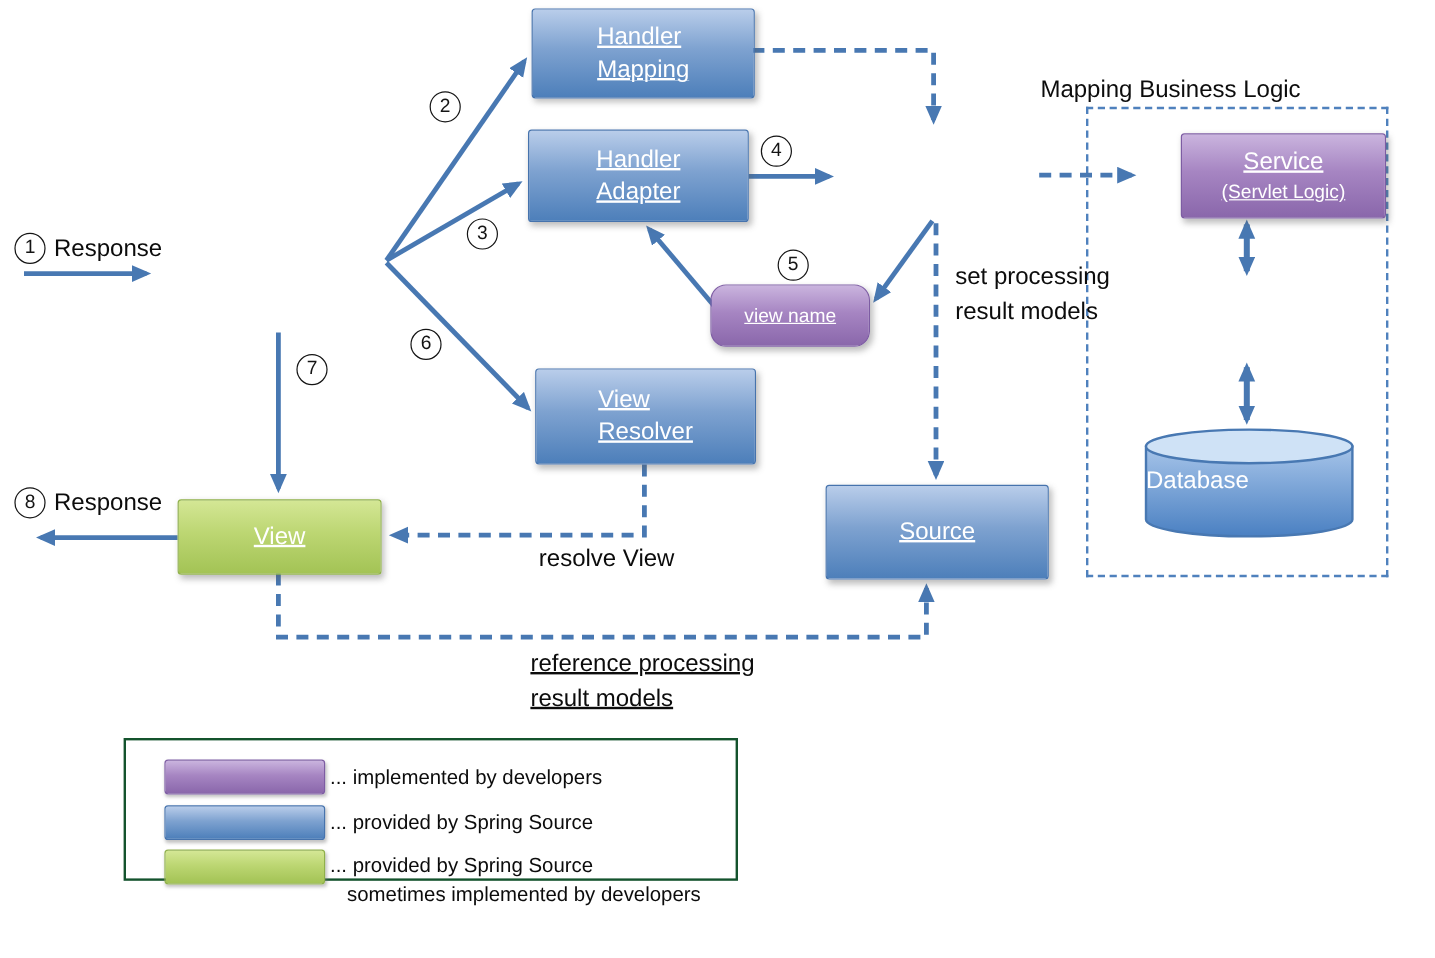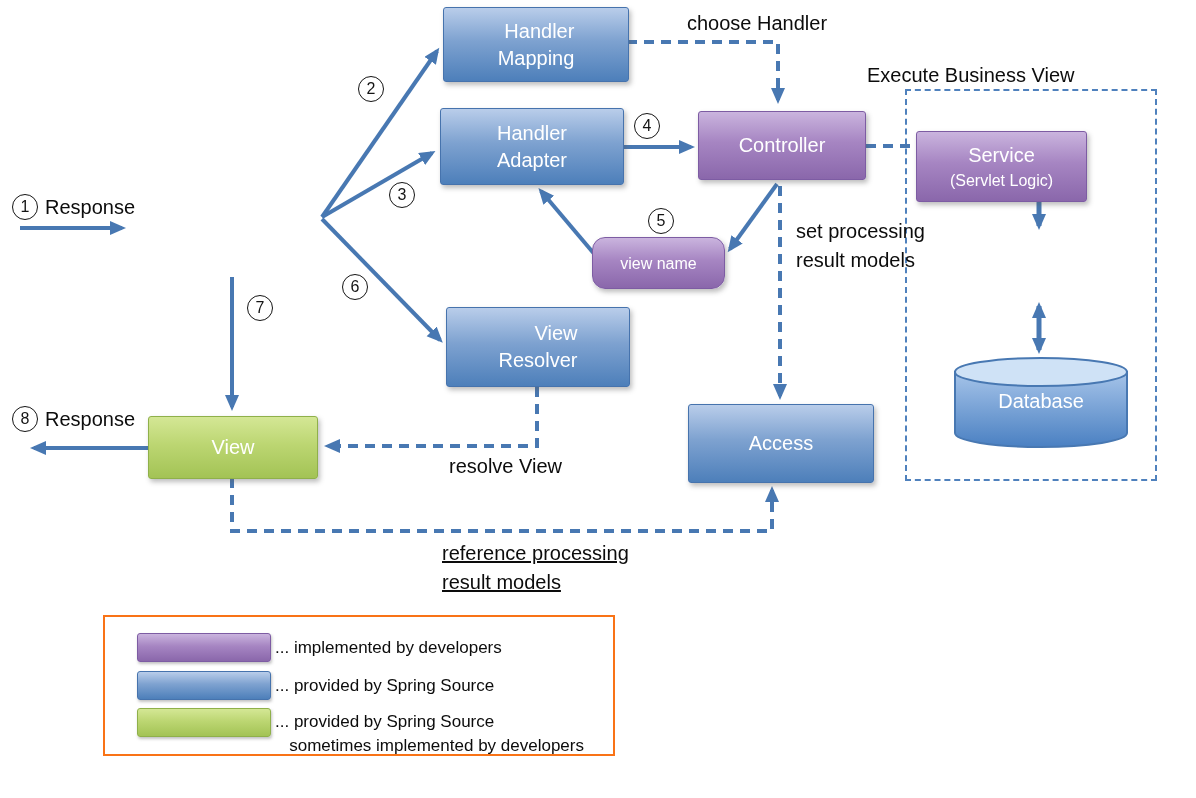--- a/index.html
+++ b/index.html
@@ -2,42 +2,42 @@
 <html><head>
 <meta charset="utf-8">
 <style>
   html,body{margin:0;padding:0;background:#fff;}
   #stage{
     position:relative;width:1196px;height:798px;background:#fff;overflow:hidden;
     font-family:"Liberation Sans","DejaVu Sans",sans-serif;color:#111;
   }
   .node{
     position:absolute;display:flex;flex-direction:column;align-items:center;justify-content:center;
-    color:#fff;font-size:20px;line-height:27px;text-align:right;white-space:pre-wrap;
-    border-radius:3px;box-shadow:2px 3px 5px rgba(90,90,90,.4);
+    color:#fff;font-size:20px;line-height:27px;text-align:left;white-space:pre-wrap;
+    border-radius:3px;box-shadow:2px 3px 5px rgba(90,90,90,.4);text-decoration:underline;
   }
   .blue{background:linear-gradient(180deg,#b9cdea 0%,#7ea2d0 45%,#4d7fba 100%);border:1px solid #4673ad;}
   .purple{background:linear-gradient(180deg,#cab4de 0%,#a685c2 45%,#8a67ab 100%);border:1px solid #7d5ca3;}
   .green{background:linear-gradient(180deg,#d4e795 0%,#bcd672 45%,#a3c355 100%);border:1px solid #8fb04a;}
   .rounded{border-radius:13px;}
   .sub{font-size:16px;line-height:21px;margin-top:1px;}
   .lbl{position:absolute;font-size:20px;line-height:29px;color:#0c0c0c;white-space:pre-wrap;}
   .circnum{
     display:inline-flex;align-items:center;justify-content:center;flex:none;
     width:24px;height:24px;border:1.6px solid #141414;border-radius:50%;
     background:#fff;font-size:16px;color:#141414;
   }
   .step{position:absolute;transform:translate(-50%,-50%);}
   .numlabel{position:absolute;display:flex;align-items:center;gap:7px;font-size:20px;color:#0c0c0c;}
   .bl-rect{position:absolute;left:905px;top:89px;width:252px;height:392px;border:2px dashed #4f81bd;box-sizing:border-box;}
   .overlay{position:absolute;left:0;top:0;pointer-events:none;}
-  .legend{position:absolute;left:103px;top:615px;width:512px;height:141px;border:2px solid #f97316;box-sizing:border-box;background:#fff;}
+  .legend{position:absolute;left:103px;top:615px;width:512px;height:119px;border:2px solid #14532d;box-sizing:border-box;background:#fff;}
   .swatch{position:absolute;left:32px;width:132px;height:27px;border-radius:3px;box-shadow:1px 2px 3px rgba(120,120,120,.45);}
   .legend-text{position:absolute;left:170px;font-size:17px;line-height:24px;color:#0c0c0c;white-space:pre-wrap;}
-  .dbtext{position:absolute;left:955px;top:390px;width:172px;text-align:center;color:#fff;font-size:20px;}
+  .dbtext{position:absolute;left:955px;top:390px;width:172px;text-align:left;color:#fff;font-size:20px;}
 </style>
 </head>
 <body>
 
 <div id="stage">
 
   <div class="bl-rect"></div>
 
   <svg class="overlay" width="1196" height="798" viewBox="0 0 1196 798">
     <defs>
@@ -81,61 +81,57 @@
   <div class="node blue" style="left:443px;top:7px;width:184px;height:73px;">
     <span>Handler
 Mapping</span>
   </div>
 
   <div class="node blue" style="left:440px;top:108px;width:182px;height:75px;">
     <span>Handler
 Adapter</span>
   </div>
 
-  <div class="node purple" style="left:698px;top:111px;width:166px;height:67px;">
-    <span>Controller</span>
-  </div>
 
   <div class="node purple rounded" style="left:592px;top:237px;width:131px;height:50px;font-size:16px;">
     <span>view name</span>
   </div>
 
   <div class="node blue" style="left:446px;top:307px;width:182px;height:78px;">
     <span>View
 Resolver</span>
   </div>
 
   <div class="node green" style="left:148px;top:416px;width:168px;height:61px;">
     <span>View</span>
   </div>
 
   <div class="node blue" style="left:688px;top:404px;width:184px;height:77px;">
-    <span>Access</span>
+    <span>Source</span>
   </div>
 
-  <div class="node purple" style="left:916px;top:111px;width:169px;height:69px;margin-top:20px;">
+  <div class="node purple" style="left:984px;top:111px;width:169px;height:69px;">
     <span>Service</span>
     <span class="sub">(Servlet Logic)</span>
   </div>
 
 
   <div class="dbtext">Database</div>
 
   <div class="numlabel" style="left:12px;top:194px;">
     <span class="circnum">1</span>
     <span>Response</span>
   </div>
 
   <div class="numlabel" style="left:12px;top:406px;">
     <span class="circnum">8</span>
     <span>Response</span>
   </div>
 
-  <div class="lbl" style="left:687px;top:9px;">choose Handler</div>
-  <div class="lbl" style="left:867px;top:61px;">Execute Business View</div>
+  <div class="lbl" style="left:867px;top:61px;">Mapping Business Logic</div>
   <div class="lbl" style="left:796px;top:217px;">set processing
 result models</div>
   <div class="lbl" style="left:449px;top:452px;">resolve View</div>
   <div class="lbl" style="left:442px;top:539px;text-decoration:underline;">reference processing
 result models</div>
 
   <span class="circnum step" style="left:371px;top:89px;">2</span>
   <span class="circnum step" style="left:402px;top:195px;">3</span>
   <span class="circnum step" style="left:647px;top:126px;">4</span>
   <span class="circnum step" style="left:661px;top:221px;">5</span>

